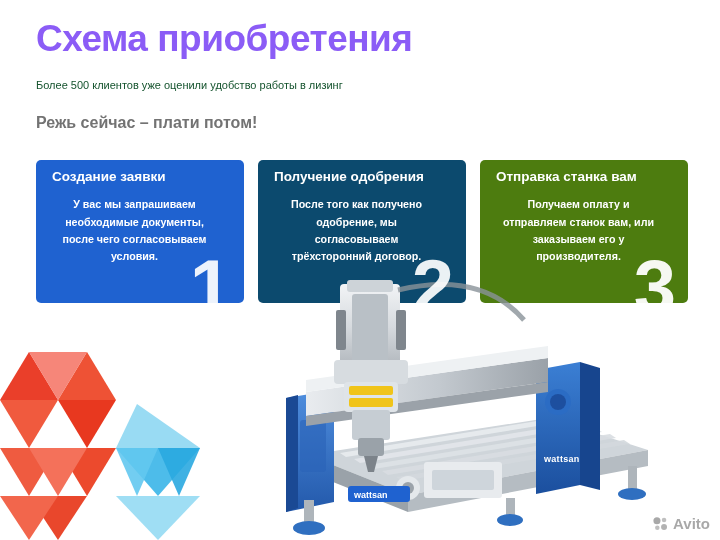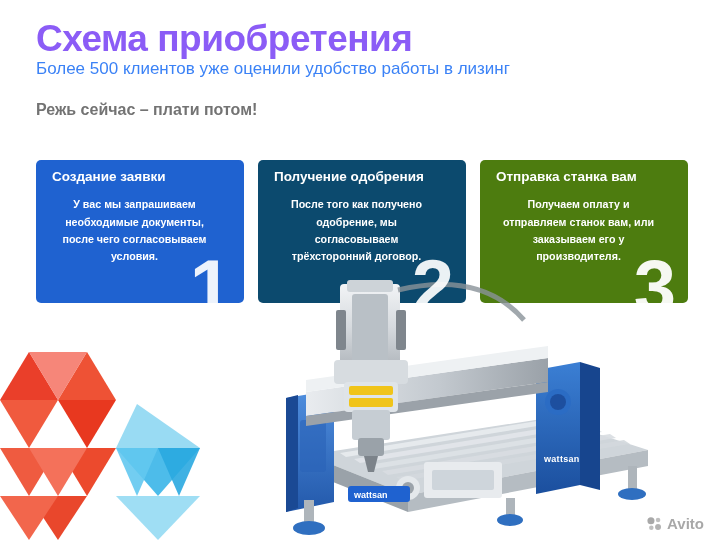--- a/index.html
+++ b/index.html
@@ -29,23 +29,23 @@
   }
   .title {
     font-size: 37px;
     font-weight: bold;
     color: #8b5cf6;
     letter-spacing: -0.5px;
     line-height: 1.05;
     margin: 0;
   }
   .subtitle {
-    font-size: 17px;
-    color: #3b82f6;
-    margin-top: 0;
+    font-size: 11px;
+    color: #14532d;
+    margin-top: 20px;
     line-height: 1.2;
     font-weight: normal;
   }
   .tagline {
     font-size: 16px;
     font-weight: bold;
     color: #737373;
     margin-top: 22px;
   }
   
@@ -112,21 +112,21 @@
   .machine {
     position: absolute;
     left: 248px;
     top: 250px;
     width: 430px;
     height: 290px;
   }
   
   .watermark {
     position: absolute;
-    right: 16px;
+    right: 10px;
     bottom: 8px;
     display: flex;
     align-items: center;
     gap: 4px;
     color: #9a9a9a;
     font-size: 15px;
     font-weight: bold;
     opacity: 0.85;
   }
   .wm-logo {

